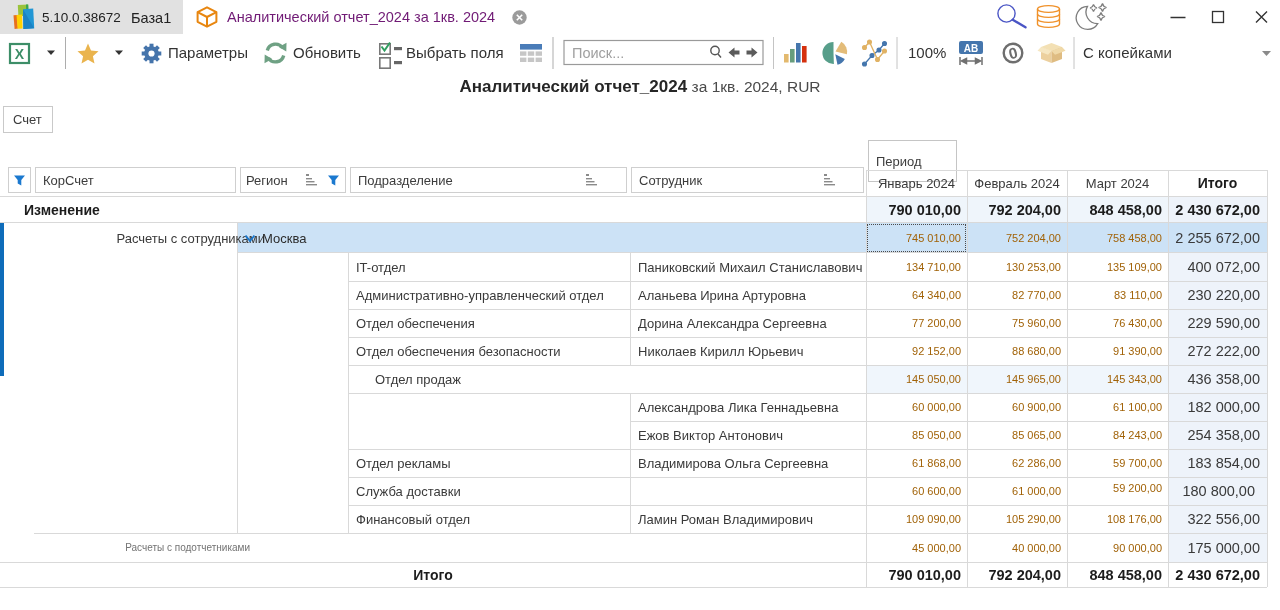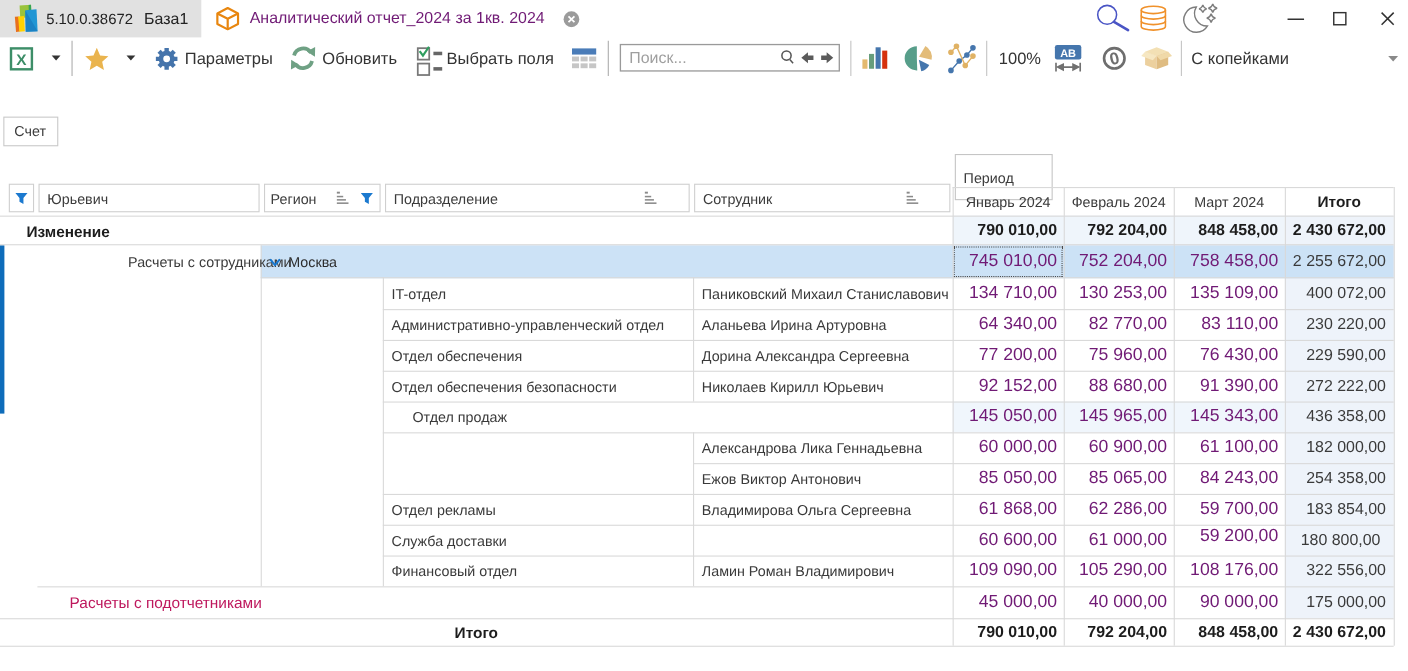--- a/index.html
+++ b/index.html
@@ -2,21 +2,21 @@
 <html><head><meta charset="utf-8">
 <style>
 *{margin:0;padding:0;box-sizing:border-box}
 html,body{width:1280px;height:610px;overflow:hidden;background:#fff;
  font-family:"Liberation Sans",sans-serif;}
 #app{position:relative;width:1280px;height:610px;background:#fff;overflow:hidden}
 .abs{position:absolute}
 .hl{position:absolute;background:#d9d9d9;height:1px}
 .vl{position:absolute;background:#d9d9d9;width:1px}
 .cell{position:absolute;display:flex;align-items:center;font-size:13px;color:#3a3a3a;white-space:nowrap}
-.mn{font-size:16px;color:#701a75}
+.mn{font-size:11px;color:#a16207}
 .bn{font-size:14.5px}
 .num{justify-content:flex-end;padding-right:6px}
 .ctr{justify-content:center}
 .b{font-weight:bold;color:#1c1c1c}
 .tot{font-size:14.5px;padding-right:7px}
 .hdrbox{position:absolute;border:1px solid #cfcfcf;background:#fff;display:flex;align-items:center;font-size:13px;color:#3c3c3c}
 </style></head>
 <body>
 <div id="app">
 
@@ -178,31 +178,34 @@
           <path d="M1041 13 V25 L1051.5 29 V17 Z" fill="#ecd09e"></path>
           <path d="M1062 13 V25 L1051.5 29 V17 Z" fill="#dfbc82"></path>
           <path d="M1041 13 l-3.5 3.8 10.5 4 3.5 -3.8Z" fill="#f6e7c2"></path>
           <path d="M1062 13 l3.5 3.8 -10.5 4 -3.5 -3.8Z" fill="#f0d9a8"></path>
         </g>
 <path d="M1074 3 V35" stroke="#c4c4c4" stroke-width="1"></path>
 <text x="1083" y="24" font-size="15" fill="#333">С копейками</text>
 <path d="M1262 17 h9 l-4.5 5 Z" fill="#8a8a8a"></path>
 </svg></div>
 
+<div class="abs" style="left:0;top:77px;width:1280px;text-align:center;font-size:16px;color:#4a4a4a">
+<span style="font-weight:bold;color:#262626;font-size:17px">Аналитический отчет_2024</span> <span style="font-size:15.5px">за 1кв. 2024, RUR</span>
+</div>
 
 <div class="hdrbox" style="left:3px;top:106px;width:50px;height:27px;border-color:#c9c9c9;padding-left:9px">Счет</div>
 
 <div class="hdrbox" style="left:868px;top:140px;width:89px;height:42px;border-color:#c5c5c5;padding-left:7px">Период</div>
 
 <div class="hdrbox" style="left:8px;top:167px;width:23px;height:26px">
       <svg width="13" height="13" viewBox="0 0 13 13" style="margin-left:4px">
         <path d="M1 1.5 H12 L8.3 6 V11.5 L4.7 9.5 V6 Z" fill="#1b79cf"></path>
       </svg>
     </div>
-<div class="hdrbox" style="left:35px;top:167px;width:201px;height:26px;padding-left:7px">Юрьевич</div>
+<div class="hdrbox" style="left:35px;top:167px;width:201px;height:26px;padding-left:7px">КорСчет</div>
 <div class="hdrbox" style="left:240px;top:167px;width:106px;height:26px;padding-left:5px">Регион<svg width="11" height="12" viewBox="0 0 11 12" style="margin-left:18px">
         <rect x="0" y="0" width="3" height="2" fill="#8a8a8a"></rect>
         <rect x="0" y="4" width="6" height="1.4" fill="#8a8a8a"></rect>
         <rect x="0" y="7" width="8.5" height="1.4" fill="#8a8a8a"></rect>
         <rect x="0" y="10" width="11" height="1.4" fill="#8a8a8a"></rect>
       </svg><svg width="13" height="13" viewBox="0 0 13 13" style="margin-left:10px">
         <path d="M1 1.5 H12 L8.3 6 V11.5 L4.7 9.5 V6 Z" fill="#1b79cf"></path>
       </svg></div>
 <div class="hdrbox" style="left:350px;top:167px;width:277px;height:26px;padding-left:7px">Подразделение<svg width="11" height="12" viewBox="0 0 11 12" style="position:absolute;left:235px">
         <rect x="0" y="0" width="3" height="2" fill="#8a8a8a"></rect>
@@ -330,21 +333,21 @@
 <div class="cell num mn" style="left:1067px;top:474px;width:101px;height:28px">59 200,00</div>
 <div class="cell num tot" style="left:1180px;top:477px;width:82px;height:28px">180 800,00</div>
 
 <div class="cell" style="left:356px;top:505px;width:270px;height:28px">Финансовый отдел</div>
 <div class="cell" style="left:638px;top:505px;width:228px;height:28px">Ламин Роман Владимирович</div>
 <div class="cell num mn" style="left:866px;top:505px;width:101px;height:28px">109 090,00</div>
 <div class="cell num mn" style="left:967px;top:505px;width:100px;height:28px">105 290,00</div>
 <div class="cell num mn" style="left:1067px;top:505px;width:101px;height:28px">108 176,00</div>
 <div class="cell num tot" style="left:1168px;top:505px;width:99px;height:28px">322 556,00</div>
 
-<div class="cell num" style="left:0;top:533px;width:239px;height:29px;padding-right:1px;color:#be185d;font-size:14px">Расчеты с подотчетниками</div>
+<div class="cell num" style="left:12px;top:533px;width:239px;height:29px;padding-right:1px;color:#737373;font-size:10px">Расчеты с подотчетниками</div>
 <div class="cell num mn" style="left:866px;top:533px;width:101px;height:29px">45 000,00</div>
 <div class="cell num mn" style="left:967px;top:533px;width:100px;height:29px">40 000,00</div>
 <div class="cell num mn" style="left:1067px;top:533px;width:101px;height:29px">90 000,00</div>
 <div class="cell num tot" style="left:1168px;top:533px;width:99px;height:29px">175 000,00</div>
 
 <div class="cell ctr b" style="left:0;top:562px;width:866px;height:25px;font-size:14px">Итого</div>
 <div class="cell num b bn" style="left:866px;top:562px;width:101px;height:25px">790 010,00</div>
 <div class="cell num b bn" style="left:967px;top:562px;width:100px;height:25px">792 204,00</div>
 <div class="cell num b bn" style="left:1067px;top:562px;width:101px;height:25px">848 458,00</div>
 <div class="cell num b tot" style="left:1168px;top:562px;width:99px;height:25px">2 430 672,00</div>

